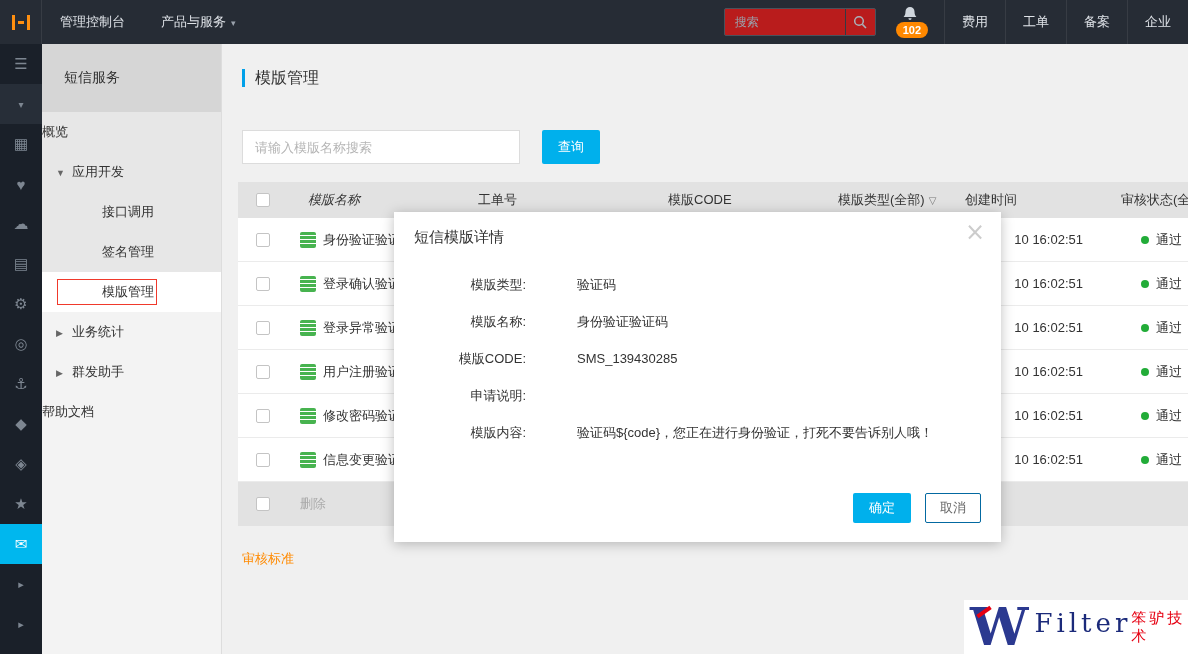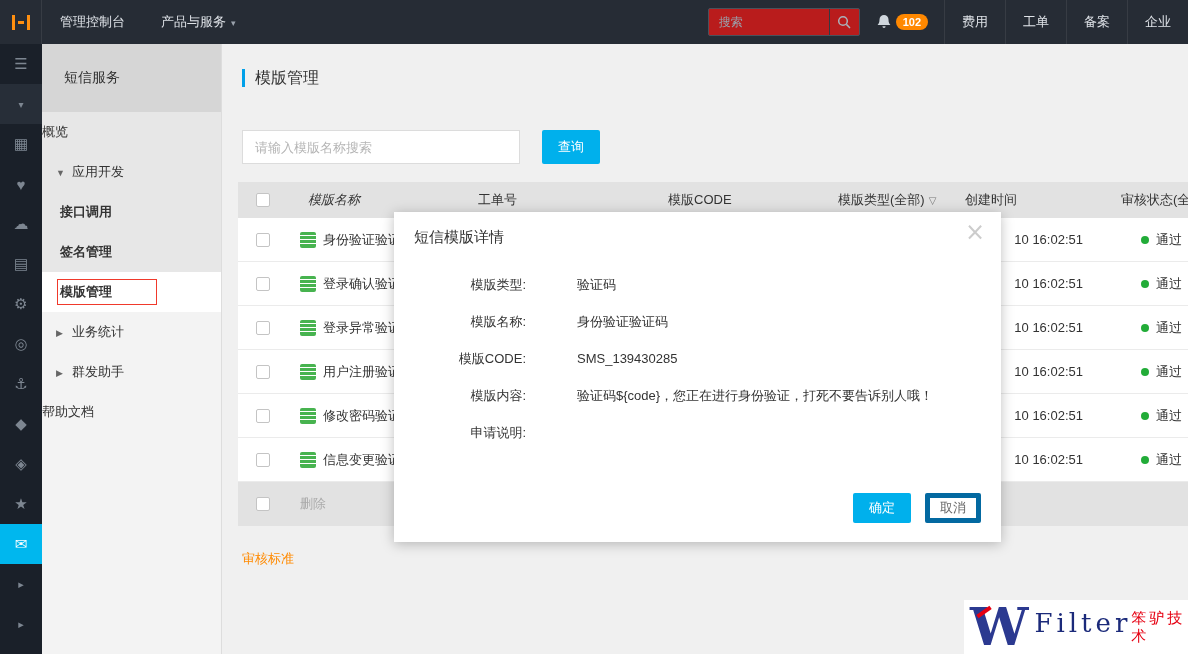--- a/index.html
+++ b/index.html
@@ -17,21 +17,21 @@
   .top-item { padding:0 18px; height:44px; line-height:44px; font-size:13px; cursor:pointer; white-space:nowrap; }
   .top-caret { font-size:9px; color:#9aa2ac; margin-left:5px; }
   .top-spacer { flex:1; }
   .top-search { width:152px; height:28px; background:#b91c1c; border:1px solid #4a525c; border-radius:2px;
                 display:flex; align-items:center; margin-right:16px; }
   .top-search input { flex:1; min-width:0; background:transparent; border:0; outline:none; color:#c6ccd2;
                       font-size:12px; padding:0 10px; font-family:inherit; }
   .top-search input::placeholder { color:#9aa2ac; }
   .search-btn-seg { width:30px; height:100%; border-left:1px solid #333a44; display:flex;
                     align-items:center; justify-content:center; cursor:pointer; }
-  .bell-box { display:flex; align-items:center; margin-right:16px; cursor:pointer; }
+  .bell-box { display:flex; align-items:center; margin-right:16px; cursor:pointer;flex-direction:column; }
   .badge { background:#ff8800; color:#fff; font-size:11px; line-height:16px; padding:0 7px;
            border-radius:9px; margin-left:4px; font-weight:bold; }
   .top-link { padding:0 17px; height:44px; line-height:44px; border-left:1px solid rgba(255,255,255,.08);
               font-size:13px; cursor:pointer; white-space:nowrap; }
 
   
   .rail { position:absolute; left:0; top:44px; width:42px; bottom:0; background:#1a2029; z-index:15; }
   .rail-item { width:42px; height:40px; display:flex; align-items:center; justify-content:center;
                color:#7d8691; font-size:15px; cursor:pointer; }
   .rail-item.sub { background:#272e38; font-size:10px; }
@@ -40,21 +40,21 @@
 
   
   .sidebar { position:absolute; left:42px; top:44px; width:180px; bottom:0; background:#f3f3f3;
              border-right:1px solid #ddd; z-index:15; }
   .side-header { height:68px; background:#d6d6d6; display:flex; align-items:center; padding-left:22px;
                  font-size:14px; color:#333; }
   .side-upper { background:#e7e7e7; }
   .side-item { height:40px; line-height:40px; font-size:13px; color:#333; cursor:pointer; position:relative; }
   .side-item.plain { }
   .side-item.grp { padding-left:14px; }
-  .side-item.child { padding-left:18px;font-weight:bold; }
+  .side-item.child { padding-left:60px; }
   .side-item.selected { background:#fff; }
   .side-arrow { font-size:9px; color:#666; margin-right:6px; display:inline-block; width:10px; }
   .red-box { position:absolute; left:15px; top:7px; width:100px; height:26px;
              border:1px solid #f0392b; pointer-events:none; }
 
   
   .main { position:absolute; left:222px; top:44px; right:0; bottom:0; background:#f0f0f0; overflow:hidden; }
   .page-head { height:68px; display:flex; align-items:center; padding-left:20px; }
   .accent { width:3px; height:18px; background:#00a0e9; margin-right:10px; }
   .page-title { font-size:16px; color:#333; }
@@ -100,21 +100,21 @@
   .modal-title { padding:16px 20px 0 20px; font-size:15px; color:#333; }
   .modal-close { position:absolute; top:8px; right:16px; font-size:24px; color:#ccc; cursor:pointer;
                  line-height:1; font-family:"DejaVu Sans",sans-serif; }
   .modal-fields { margin-top:26px; }
   .field { display:flex; height:24px; line-height:24px; margin-bottom:13px;gap:41px; }
   .flabel { width:132px; text-align:right; color:#333; flex:0 0 132px; }
   .fvalue { margin-left:10px; color:#333; white-space:nowrap; }
   .modal-btns { position:absolute; right:20px; bottom:19px; display:flex; }
   .btn-ok { width:58px; height:30px; background:#00b0ec; color:#fff; border:0; border-radius:2px;
             font-size:13px; cursor:pointer; font-family:inherit; }
-  .btn-cancel { width:56px; height:30px; background:#fff; color:#666; border:5px solid #0369a1;
+  .btn-cancel { width:56px; height:30px; background:#fff; color:#666; border:1px solid #0369a1;
                 border-radius:2px; font-size:13px; margin-left:14px; cursor:pointer; font-family:inherit; }
 
   
   .wm { position:absolute; right:0; bottom:0; width:224px; height:54px; background:#fff; z-index:40;
         display:flex; align-items:center; padding-left:6px; font-family:"DejaVu Serif","Liberation Serif",serif; }
   .wm-w { font-size:52px; line-height:50px; color:#2b3990; font-weight:bold; position:relative; margin-right:6px; }
   .wm-w::after { content:""; position:absolute; left:6px; top:8px; width:16px; height:4px;
                  background:#e60012; transform:rotate(-35deg); }
   .wm-col { display:flex; flex-direction:row; }
   .wm-brand { font-size:26px; color:#1b2a7a; letter-spacing:4px; line-height:28px; }
@@ -381,26 +381,26 @@
     </div>
     <div class="field">
       <span class="flabel">模版名称:</span>
       <span class="fvalue">身份验证验证码</span>
     </div>
     <div class="field">
       <span class="flabel">模版CODE:</span>
       <span class="fvalue">SMS_139430285</span>
     </div>
     <div class="field">
+      <span class="flabel">申请说明:</span>
+      <span class="fvalue"></span>
+    </div>
+    <div class="field">
       <span class="flabel">模版内容:</span>
       <span class="fvalue">验证码${code}，您正在进行身份验证，打死不要告诉别人哦！</span>
-    </div>
-    <div class="field">
-      <span class="flabel">申请说明:</span>
-      <span class="fvalue"></span>
     </div>
   </div>
   <div class="modal-btns">
     <button class="btn-ok">确定</button>
     <button class="btn-cancel">取消</button>
   </div>
 </div>
 
 <div class="wm">
   <span class="wm-w">W</span>

